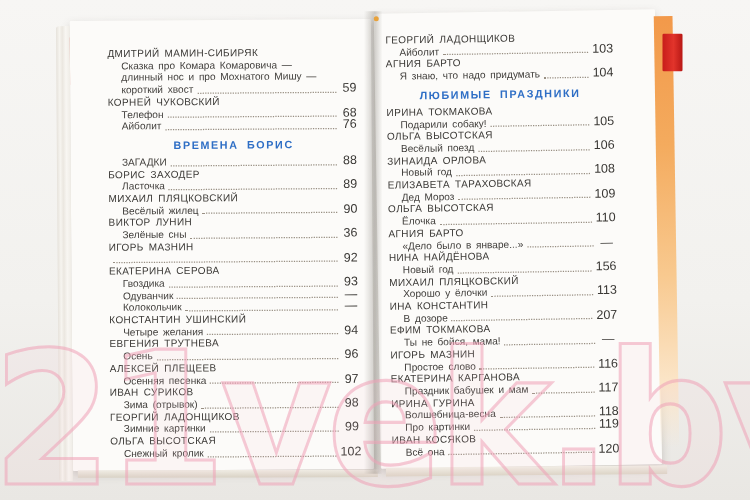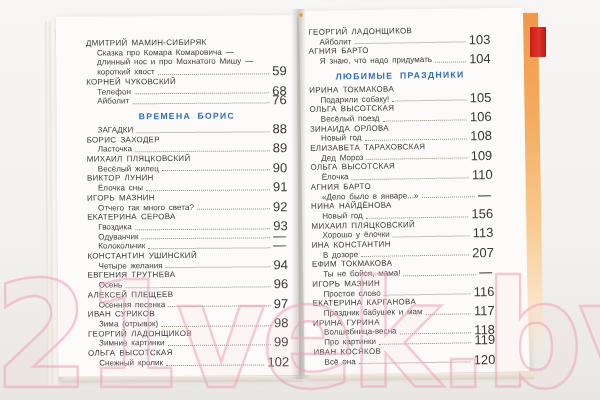--- a/index.html
+++ b/index.html
@@ -73,21 +73,21 @@
   .toc { position:relative; width:100%; height:100%; color:#3c3a37; overflow:hidden; }
   .page-left  .toc { padding:22px 10px 0 30px; }
   .page-right .toc { padding:17px 34px 0 9px; }
 
   .row { display:flex; align-items:flex-end; line-height:9.7px; font-size:8px;
          white-space:nowrap; word-spacing:1.5px; }
   .row .atext { letter-spacing:.3px; color:#3a3835; }
   .row.entry .ttext, .row.cont .ttext { padding-left:11px; font-size:8.1px; color:#403e3b; }
   .dots { flex:1 1 auto; margin:0 3px 2px 3px; border-bottom:1px dotted #96009600; }
   .dots { border-bottom:1px dotted #988f83; }
-  .pg { min-width:15px; text-align:left; font-size:13px; color:#3a3835; }
+  .pg { min-width:15px; text-align:center; font-size:10px; color:#3a3835; }
 
   .toc-heading {
     text-align:center; color:#2e6ec5; font-weight:bold;
     font-size:8.6px; letter-spacing:1.3px; word-spacing:3px;
     margin:5px 0 4px 0; line-height:10px; white-space:nowrap;
   }
 
   
   .watermark {
     position:absolute; left:-6px; top:250px; z-index:20;
@@ -159,29 +159,28 @@
   </div>
         <div class="row entry">
     <span class="ttext">Весёлый жилец</span>
     <span class="dots"></span>
     <span class="pg">90</span>
   </div>
         <div class="row author">
     <span class="atext">ВИКТОР ЛУНИН</span>
   </div>
         <div class="row entry">
-    <span class="ttext">Ёлочка сны</span>
-    <span class="dots"></span>
-    <span class="pg">91</span>
+    <span class="ttext">Зелёные сны</span>
+    <span class="dots"></span>
+    <span class="pg">36</span>
   </div>
         <div class="row author">
     <span class="atext">ИГОРЬ МАЗНИН</span>
   </div>
         <div class="row entry">
-    <span class="ttext">Отчего так много света?</span>
     <span class="dots"></span>
     <span class="pg">92</span>
   </div>
         <div class="row author">
     <span class="atext">ЕКАТЕРИНА СЕРОВА</span>
   </div>
         <div class="row entry">
     <span class="ttext">Гвоздика</span>
     <span class="dots"></span>
     <span class="pg">93</span>

